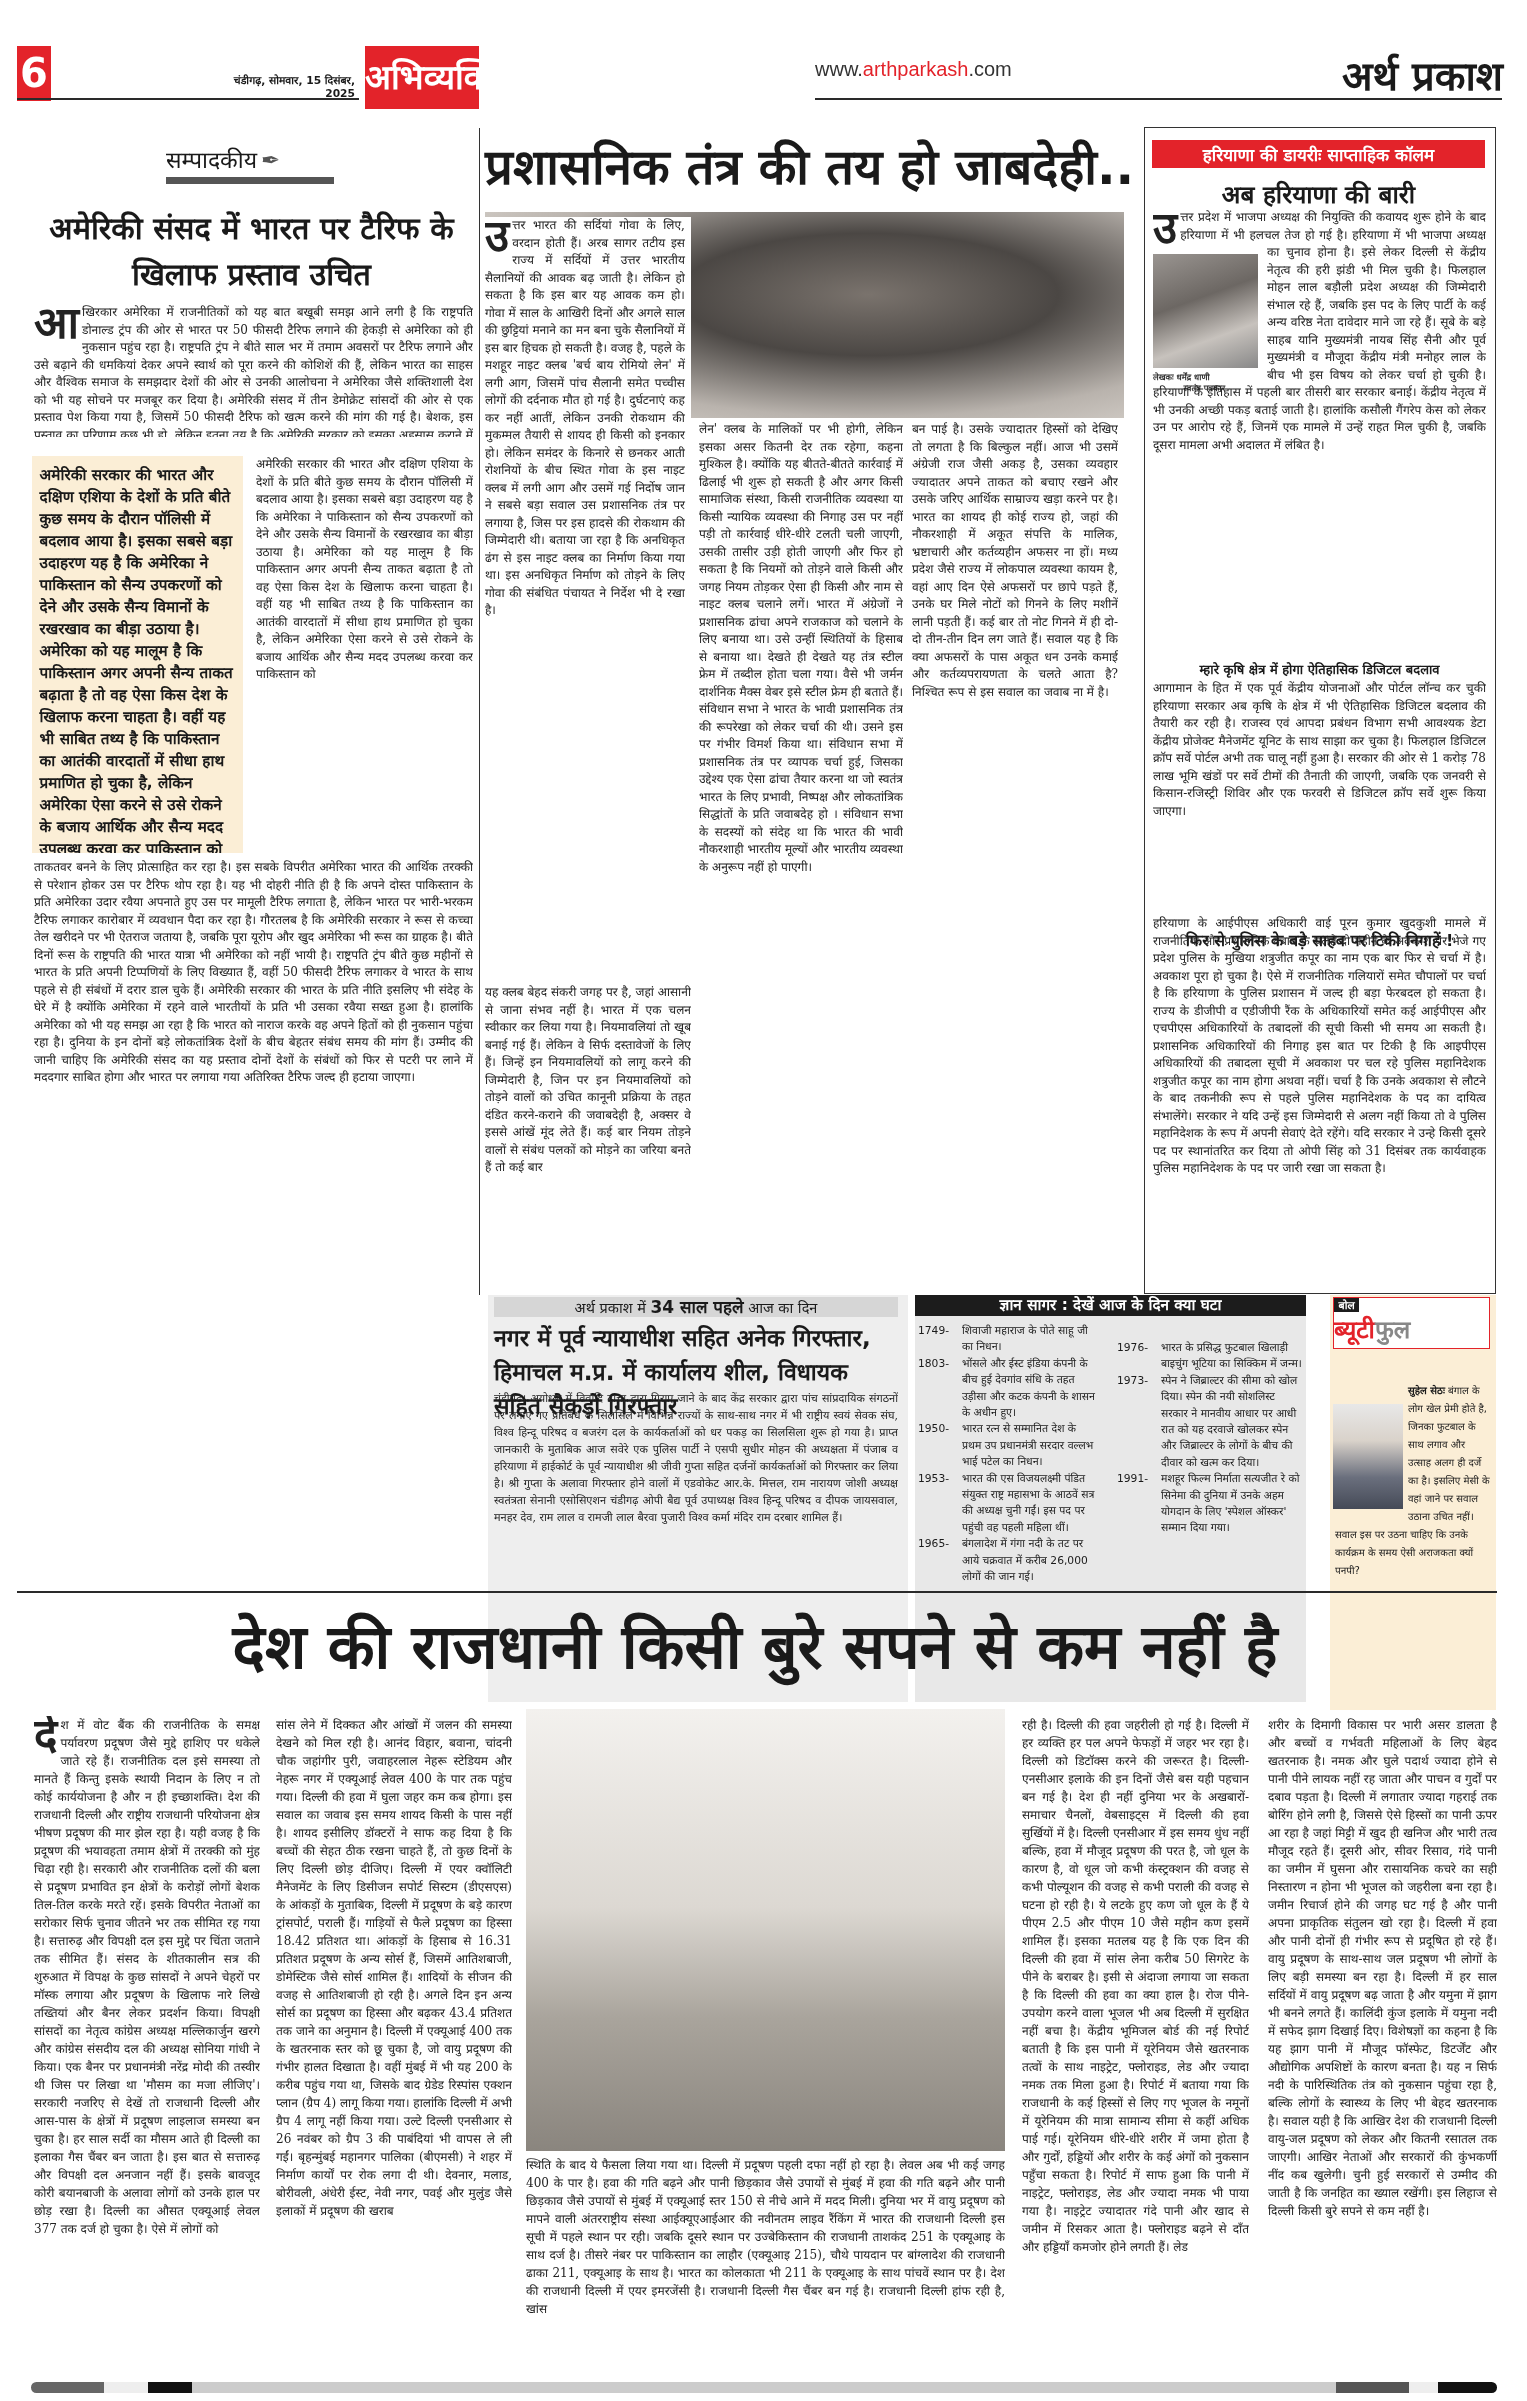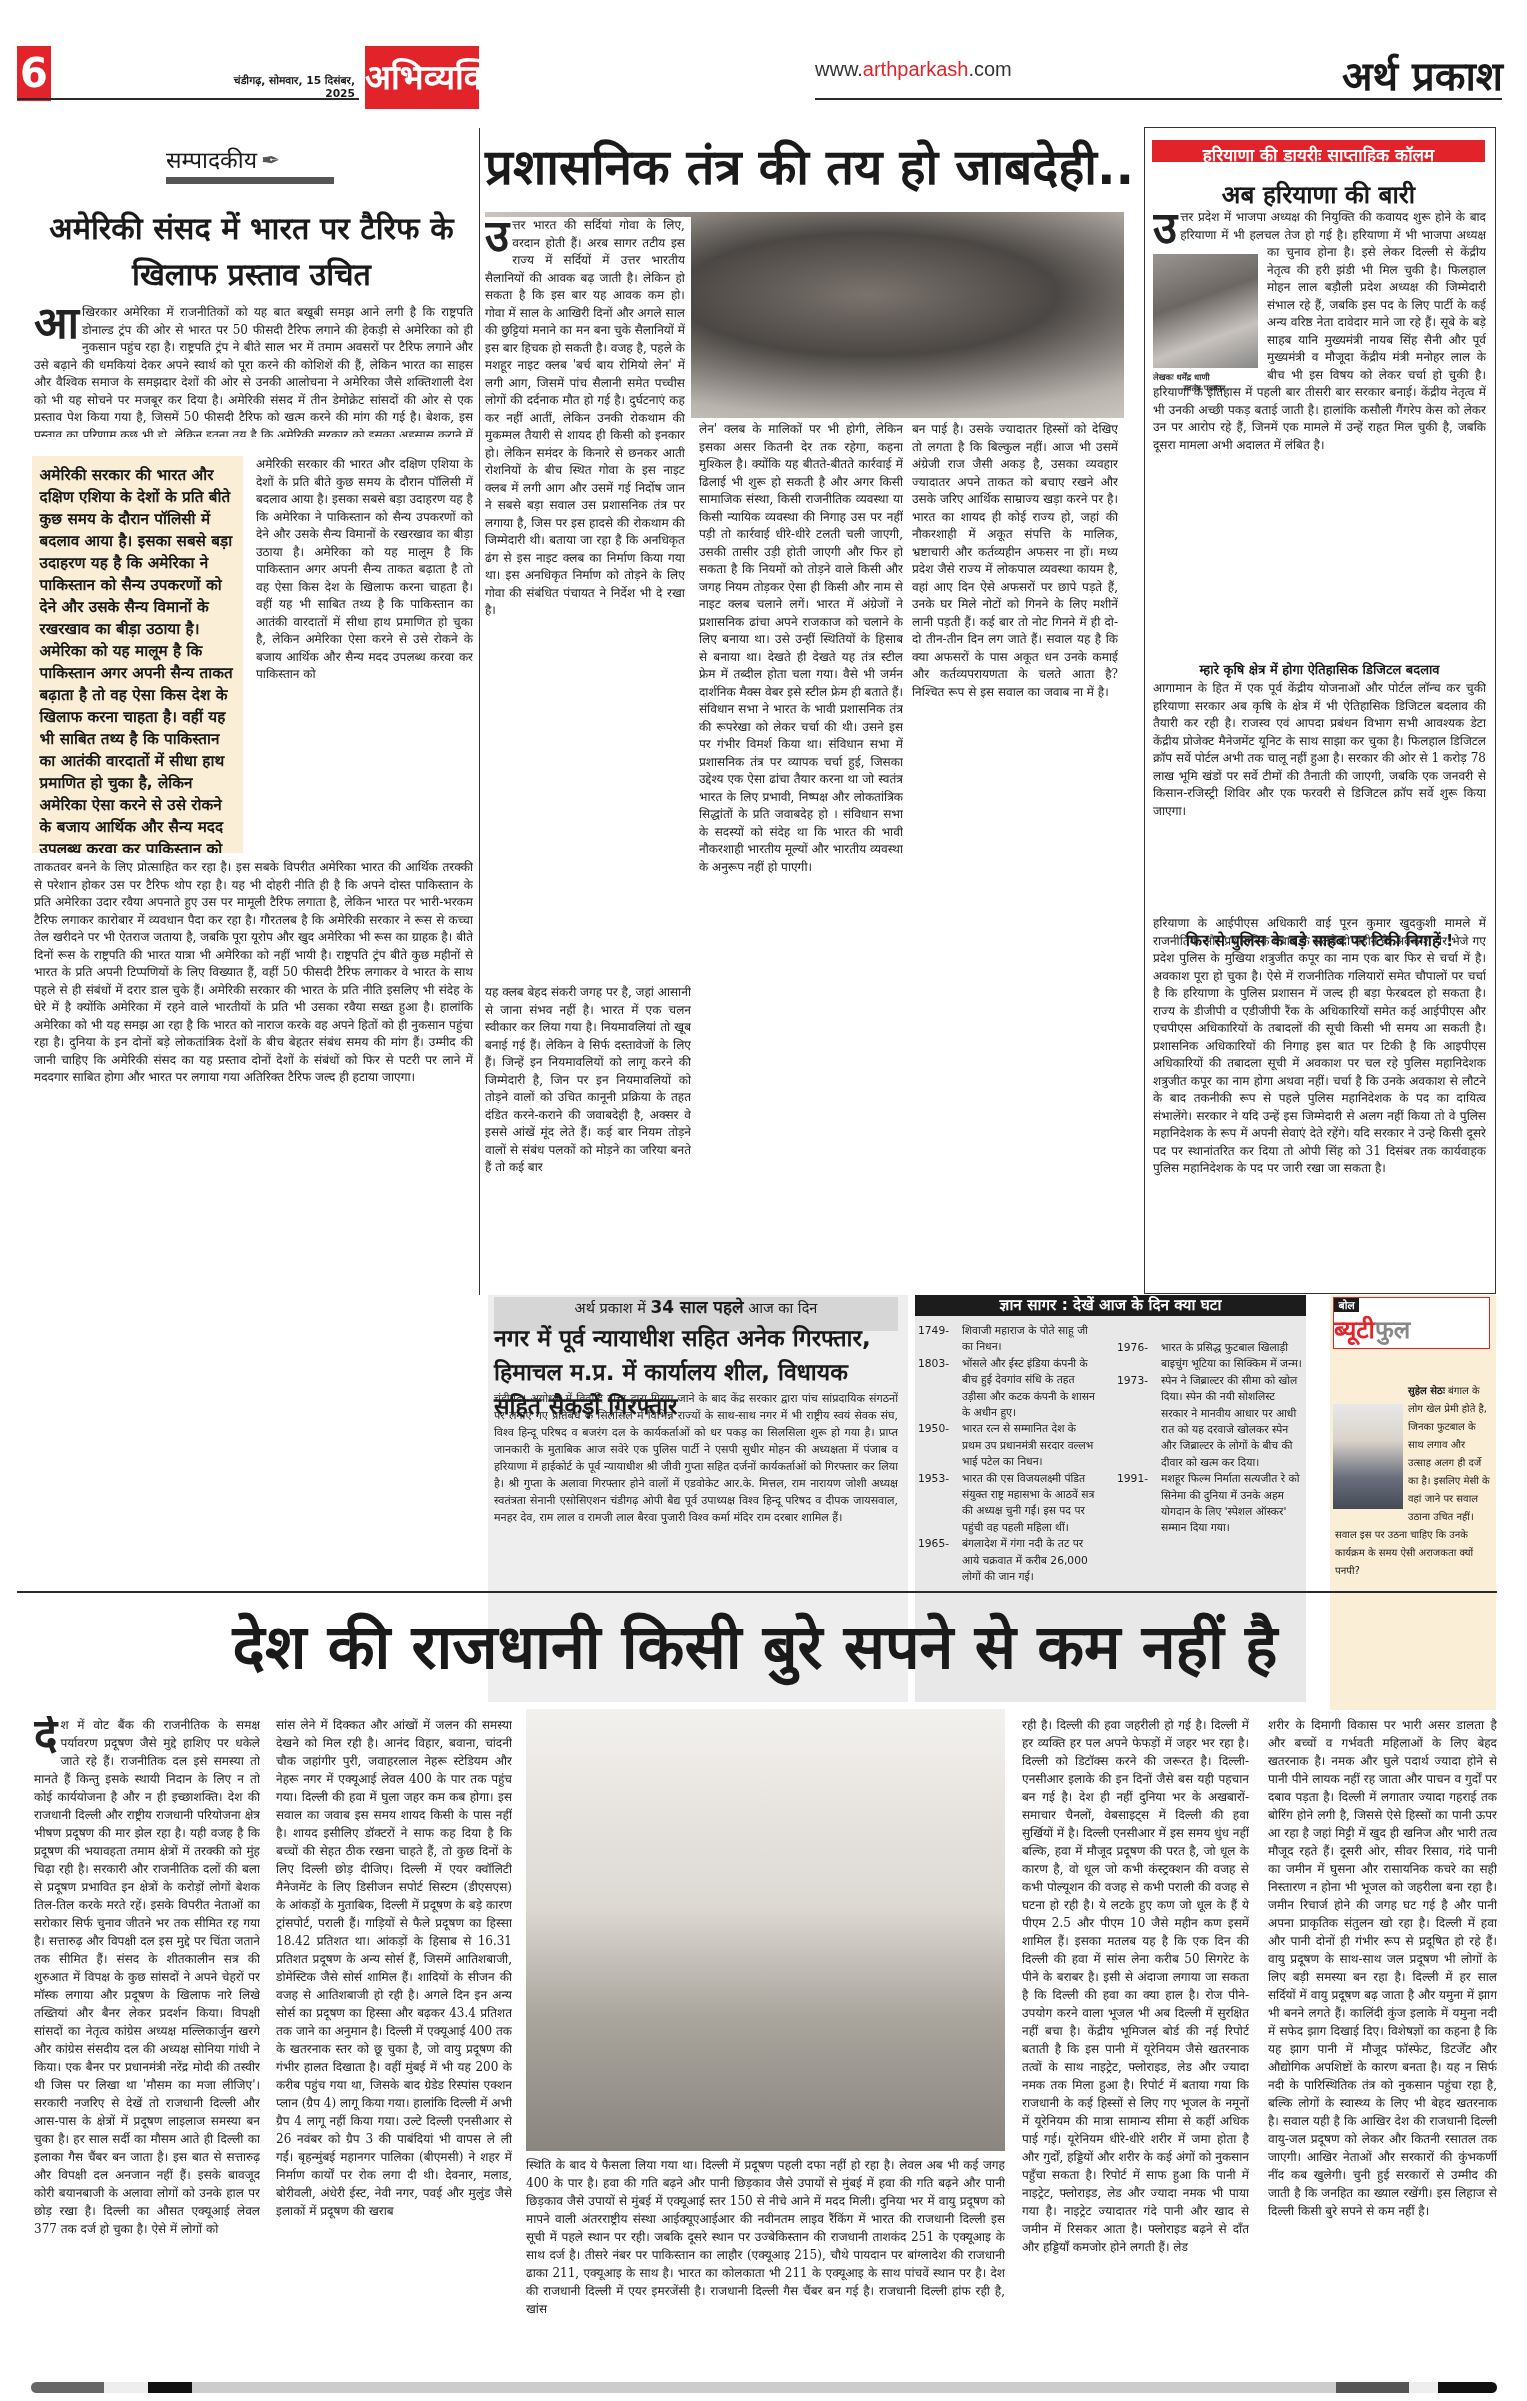--- a/index.html
+++ b/index.html
@@ -49,40 +49,40 @@
 <div class="abs fire" style="left:485px;top:212px;width:639px;height:206px;"></div>
 <div class="abs text col" style="left:485px;top:217px;width:206px;height:763px;background:#fff;padding-right:6.1px;">
   <span class="dropcap">उ</span>
   <span>त्तर भारत की सर्दियां गोवा के लिए, वरदान होती हैं। अरब सागर तटीय इस राज्य में सर्दियों में उत्तर भारतीय सैलानियों की आवक बढ़ जाती है। लेकिन हो सकता है कि इस बार यह आवक कम हो। गोवा में साल के आखिरी दिनों और अगले साल की छुट्टियां मनाने का मन बना चुके सैलानियों में इस बार हिचक हो सकती है। वजह है, पहले के मशहूर नाइट क्लब 'बर्च बाय रोमियो लेन' में लगी आग, जिसमें पांच सैलानी समेत पच्चीस लोगों की दर्दनाक मौत हो गई है। दुर्घटनाएं कह कर नहीं आतीं, लेकिन उनकी रोकथाम की मुकम्मल तैयारी से शायद ही किसी को इनकार हो। लेकिन समंदर के किनारे से छनकर आती रोशनियों के बीच स्थित गोवा के इस नाइट क्लब में लगी आग और उसमें गई निर्दोष जान ने सबसे बड़ा सवाल उस प्रशासनिक तंत्र पर लगाया है, जिस पर इस हादसे की रोकथाम की जिम्मेदारी थी। बताया जा रहा है कि अनधिकृत ढंग से इस नाइट क्लब का निर्माण किया गया था। इस अनधिकृत निर्माण को तोड़ने के लिए गोवा की संबंधित पंचायत ने निर्देश भी दे रखा है।</span>
 </div>
 <div class="abs text col" style="left:699px;top:421px;width:204px;height:860px;">लेन' क्लब के मालिकों पर भी होगी, लेकिन इसका असर कितनी देर तक रहेगा, कहना मुश्किल है। क्योंकि यह बीतते-बीतते कार्रवाई में ढिलाई भी शुरू हो सकती है और अगर किसी सामाजिक संस्था, किसी राजनीतिक व्यवस्था या किसी न्यायिक व्यवस्था की निगाह उस पर नहीं पड़ी तो कार्रवाई धीरे-धीरे टलती चली जाएगी, उसकी तासीर उड़ी होती जाएगी और फिर हो सकता है कि नियमों को तोड़ने वाले किसी और जगह नियम तोड़कर ऐसा ही किसी और नाम से नाइट क्लब चलाने लगें। भारत में अंग्रेजों ने प्रशासनिक ढांचा अपने राजकाज को चलाने के लिए बनाया था। उसे उन्हीं स्थितियों के हिसाब से बनाया था। देखते ही देखते यह तंत्र स्टील फ्रेम में तब्दील होता चला गया। वैसे भी जर्मन दार्शनिक मैक्स वेबर इसे स्टील फ्रेम ही बताते हैं। संविधान सभा ने भारत के भावी प्रशासनिक तंत्र की रूपरेखा को लेकर चर्चा की थी। उसने इस पर गंभीर विमर्श किया था। संविधान सभा में प्रशासनिक तंत्र पर व्यापक चर्चा हुई, जिसका उद्देश्य एक ऐसा ढांचा तैयार करना था जो स्वतंत्र भारत के लिए प्रभावी, निष्पक्ष और लोकतांत्रिक सिद्धांतों के प्रति जवाबदेह हो । संविधान सभा के सदस्यों को संदेह था कि भारत की भावी नौकरशाही भारतीय मूल्यों और भारतीय व्यवस्था के अनुरूप नहीं हो पाएगी।</div>
 <div class="abs text col" style="left:912px;top:421px;width:206px;height:860px;">बन पाई है। उसके ज्यादातर हिस्सों को देखिए तो लगता है कि बिल्कुल नहीं। आज भी उसमें अंग्रेजी राज जैसी अकड़ है, उसका व्यवहार ज्यादातर अपने ताकत को बचाए रखने और उसके जरिए आर्थिक साम्राज्य खड़ा करने पर है। भारत का शायद ही कोई राज्य हो, जहां की नौकरशाही में अकूत संपत्ति के मालिक, भ्रष्टाचारी और कर्तव्यहीन अफसर ना हों। मध्य प्रदेश जैसे राज्य में लोकपाल व्यवस्था कायम है, वहां आए दिन ऐसे अफसरों पर छापे पड़ते हैं, उनके घर मिले नोटों को गिनने के लिए मशीनें लानी पड़ती हैं। कई बार तो नोट गिनने में ही दो-दो तीन-तीन दिन लग जाते हैं। सवाल यह है कि क्या अफसरों के पास अकूत धन उनके कमाई और कर्तव्यपरायणता के चलते आता है? निश्चित रूप से इस सवाल का जवाब ना में है।</div>
 <div class="abs text col" style="left:485px;top:984px;width:206px;height:298px;">यह क्लब बेहद संकरी जगह पर है, जहां आसानी से जाना संभव नहीं है। भारत में एक चलन स्वीकार कर लिया गया है। नियमावलियां तो खूब बनाई गई हैं। लेकिन वे सिर्फ दस्तावेजों के लिए हैं। जिन्हें इन नियमावलियों को लागू करने की जिम्मेदारी है, जिन पर इन नियमावलियों को तोड़ने वालों को उचित कानूनी प्रक्रिया के तहत दंडित करने-कराने की जवाबदेही है, अक्सर वे इससे आंखें मूंद लेते हैं। कई बार नियम तोड़ने वालों से संबंध पलकों को मोड़ने का जरिया बनते हैं तो कई बार</div>
 
 <div class="abs" style="left:1144px;top:127px;width:352px;height:1167px;border:1.5px solid #333;"></div>
-<div class="abs red bold" style="left:1152px;top:140px;width:333px;height:22px;font-size:17px;line-height:30.5px;text-align:center;font-weight:bold;">हरियाणा की डायरीः साप्ताहिक कॉलम</div>
+<div class="abs red bold" style="left:1152px;top:140px;width:333px;height:28px;font-size:17px;line-height:30.5px;text-align:center;font-weight:bold;">हरियाणा की डायरीः साप्ताहिक कॉलम</div>
 <div class="abs bold" style="left:1152px;top:177px;width:333px;font-size:24.4px;text-align:center;font-weight:bold;">अब हरियाणा की बारी</div>
 <div class="abs photo" style="left:1153px;top:254px;width:105px;height:114px;"></div>
 <div class="abs bold" style="left:1153px;top:371px;width:107px;font-size:8.4px;color:#333;">
   <span>लेखकः धर्मेंद्र धाणी</span><br>
   <span style="margin-left:30.5px;">स्वतंत्र पत्रकार</span>
 </div>
 <div class="abs text col" style="left:1153px;top:209px;width:333px;height:442px;">
   <span class="dropcap">उ</span>
   <span style="float:right;width:0;height:0;"></span>
   <span style="float:left;clear:left;width:114px;height:137px;"></span>
   <span>त्तर प्रदेश में भाजपा अध्यक्ष की नियुक्ति की कवायद शुरू होने के बाद हरियाणा में भी हलचल तेज हो गई है। हरियाणा में भी भाजपा अध्यक्ष का चुनाव होना है। इसे लेकर दिल्ली से केंद्रीय नेतृत्व की हरी झंडी भी मिल चुकी है। फिलहाल मोहन लाल बड़ौली प्रदेश अध्यक्ष की जिम्मेदारी संभाल रहे हैं, जबकि इस पद के लिए पार्टी के कई अन्य वरिष्ठ नेता दावेदार माने जा रहे हैं। सूबे के बड़े साहब यानि मुख्यमंत्री नायब सिंह सैनी और पूर्व मुख्यमंत्री व मौजूदा केंद्रीय मंत्री मनोहर लाल के बीच भी इस विषय को लेकर चर्चा हो चुकी है। हरियाणा के इतिहास में पहली बार तीसरी बार सरकार बनाई। केंद्रीय नेतृत्व में भी उनकी अच्छी पकड़ बताई जाती है। हालांकि कसौली गैंगरेप केस को लेकर उन पर आरोप रहे हैं, जिनमें एक मामले में उन्हें राहत मिल चुकी है, जबकि दूसरा मामला अभी अदालत में लंबित है।</span>
 </div>
 <div class="abs bold" style="left:1153px;top:660px;width:333px;font-size:13px;text-align:center;font-weight:bold;">म्हारे कृषि क्षेत्र में होगा ऐतिहासिक डिजिटल बदलाव</div>
 <div class="abs text col" style="left:1153px;top:680px;width:333px;height:204px;">आगामान के हित में एक पूर्व केंद्रीय योजनाओं और पोर्टल लॉन्च कर चुकी हरियाणा सरकार अब कृषि के क्षेत्र में भी ऐतिहासिक डिजिटल बदलाव की तैयारी कर रही है। राजस्व एवं आपदा प्रबंधन विभाग सभी आवश्यक डेटा केंद्रीय प्रोजेक्ट मैनेजमेंट यूनिट के साथ साझा कर चुका है। फिलहाल डिजिटल क्रॉप सर्वे पोर्टल अभी तक चालू नहीं हुआ है। सरकार की ओर से 1 करोड़ 78 लाख भूमि खंडों पर सर्वे टीमों की तैनाती की जाएगी, जबकि एक जनवरी से किसान-रजिस्ट्री शिविर और एक फरवरी से डिजिटल क्रॉप सर्वे शुरू किया जाएगा।</div>
 <div class="abs bold" style="left:1153px;top:929px;width:333px;font-size:16px;text-align:center;font-weight:bold;">फिर से पुलिस के बड़े साहब पर टिकी निगाहें !</div>
 <div class="abs text col" style="left:1153px;top:915px;width:333px;height:374px;">हरियाणा के आईपीएस अधिकारी वाई पूरन कुमार खुदकुशी मामले में राजनीतिक और प्रशासनिक दबाव के चलते दो महीने के अवकाश पर भेजे गए प्रदेश पुलिस के मुखिया शत्रुजीत कपूर का नाम एक बार फिर से चर्चा में है। अवकाश पूरा हो चुका है। ऐसे में राजनीतिक गलियारों समेत चौपालों पर चर्चा है कि हरियाणा के पुलिस प्रशासन में जल्द ही बड़ा फेरबदल हो सकता है। राज्य के डीजीपी व एडीजीपी रैंक के अधिकारियों समेत कई आईपीएस और एचपीएस अधिकारियों के तबादलों की सूची किसी भी समय आ सकती है। प्रशासनिक अधिकारियों की निगाह इस बात पर टिकी है कि आइपीएस अधिकारियों की तबादला सूची में अवकाश पर चल रहे पुलिस महानिदेशक शत्रुजीत कपूर का नाम होगा अथवा नहीं। चर्चा है कि उनके अवकाश से लौटने के बाद तकनीकी रूप से पहले पुलिस महानिदेशक के पद का दायित्व संभालेंगे। सरकार ने यदि उन्हें इस जिम्मेदारी से अलग नहीं किया तो वे पुलिस महानिदेशक के रूप में अपनी सेवाएं देते रहेंगे। यदि सरकार ने उन्हे किसी दूसरे पद पर स्थानांतरित कर दिया तो ओपी सिंह को 31 दिसंबर तक कार्यवाहक पुलिस महानिदेशक के पद पर जारी रखा जा सकता है।</div>
 
 <div class="abs" style="left:488px;top:1295px;width:420px;height:407px;background:#eeeeee;"></div>
-<div class="abs" style="left:494px;top:1297px;width:404px;height:34px;background:#d6d6d6;text-align:center;font-size:14.5px;line-height:20px;">
+<div class="abs" style="left:494px;top:1297px;width:404px;height:20px;background:#d6d6d6;text-align:center;font-size:14.5px;line-height:20px;">
   <span>अर्थ प्रकाश में</span>
   <b style="font-size:17px;">34 साल पहले</b>
   <span>आज का दिन</span>
 </div>
 <div class="abs bold" style="left:494px;top:1321px;width:404px;font-size:23px;line-height:34px;font-weight:bold;">नगर में पूर्व न्यायाधीश सहित अनेक गिरफ्तार, हिमाचल म.प्र. में कार्यालय शील, विधायक सहित सैकड़ों गिरफ्तार</div>
 <div class="abs text col" style="left:494px;top:1390px;width:404px;height:305px;font-size:11px;line-height:17px;">चंडीगढ़। अयोध्या में विवादि ढाचा द्वारा गिराए जाने के बाद केंद्र सरकार द्वारा पांच सांप्रदायिक संगठनों पर लगाए गए प्रतिबंध के सिलसिले में विभिन्न राज्यों के साथ-साथ नगर में भी राष्ट्रीय स्वयं सेवक संघ, विश्व हिन्दू परिषद व बजरंग दल के कार्यकर्ताओं को धर पकड़ का सिलसिला शुरू हो गया है। प्राप्त जानकारी के मुताबिक आज सवेरे एक पुलिस पार्टी ने एसपी सुधीर मोहन की अध्यक्षता में पंजाब व हरियाणा में हाईकोर्ट के पूर्व न्यायाधीश श्री जीवी गुप्ता सहित दर्जनों कार्यकर्ताओं को गिरफ्तार कर लिया है। श्री गुप्ता के अलावा गिरफ्तार होने वालों में एडवोकेट आर.के. मित्तल, राम नारायण जोशी अध्यक्ष स्वतंत्रता सेनानी एसोसिएशन चंडीगढ़ ओपी बैद्य पूर्व उपाध्यक्ष विश्व हिन्दू परिषद व दीपक जायसवाल, मनहर देव, राम लाल व रामजी लाल बैरवा पुजारी विश्व कर्मा मंदिर राम दरबार शामिल हैं।</div>
 
 <div class="abs" style="left:915px;top:1295px;width:391px;height:407px;background:#e8e8e8;"></div>
 <div class="abs bold" style="left:915px;top:1295px;width:391px;height:21.4px;background:#1c1c1c;color:#fff;font-size:15.3px;line-height:21.4px;text-align:center;font-weight:bold;">ज्ञान सागर : देखें आज के दिन क्या घटा</div>
 <div class="abs" style="left:918px;top:1323px;width:180px;font-size:10.7px;line-height:16.4px;">

